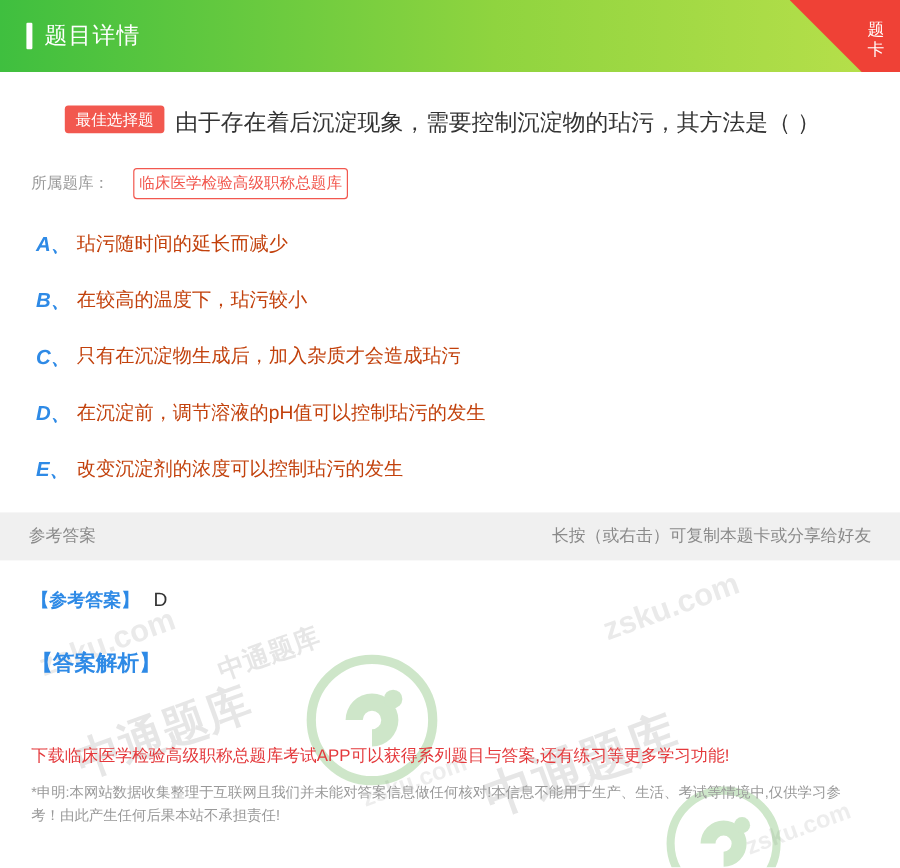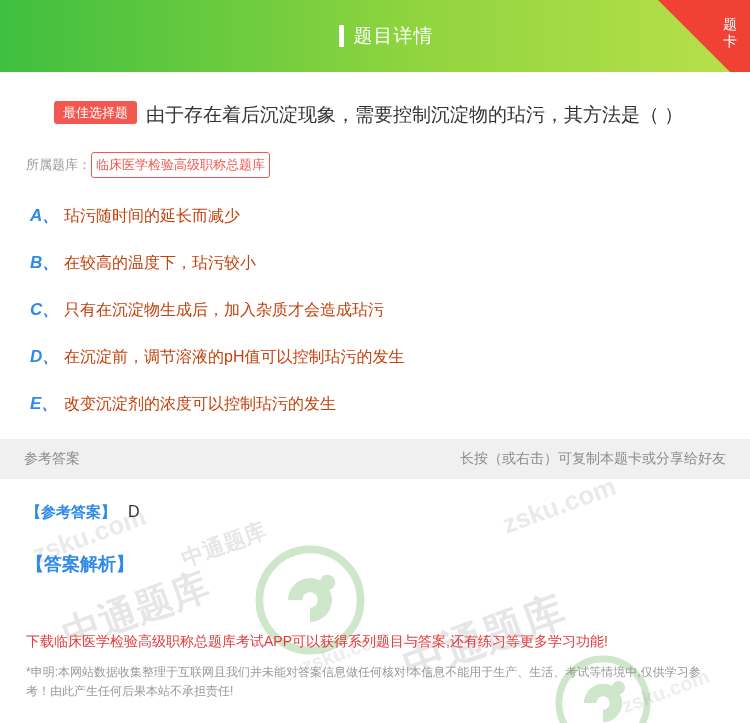--- a/index.html
+++ b/index.html
@@ -12,26 +12,25 @@
     height: 723px;
     font-family: "Liberation Sans", sans-serif;
     background: #ffffff;
     overflow: hidden;
     position: relative;
   }
 
   
   .header {
     position: relative;
-    height: 72px;
+    height: 60px;
     background: linear-gradient(to right, #3fbf3f 0%, #8fd43f 55%, #b9e04b 100%);
     display: flex;
     align-items: center;
     overflow: hidden;
-    justify-content: center;
   }
   .header-bar {
     width: 5px;
     height: 22px;
     background: #ffffff;
     margin-left: 22px;
     margin-right: 10px;
     border-radius: 1px;
   }
   .header-title {
@@ -99,21 +98,21 @@
     font-size: 19px;
   }
 
   .bank-row {
     margin-top: 20px;
     display: flex;
     align-items: center;
     font-size: 13px;
     color: #999999;
   }
-  .bank-label { margin-right: 0; text-align: right; }
+  .bank-label { margin-right: 20px; text-align: right; }
   .bank-chip {
     display: inline-block;
     border: 1px solid #f2584f;
     color: #f2584f;
     border-radius: 3px;
     padding: 5px 4px;
     font-size: 13px;
     line-height: 14px;
   }
 

